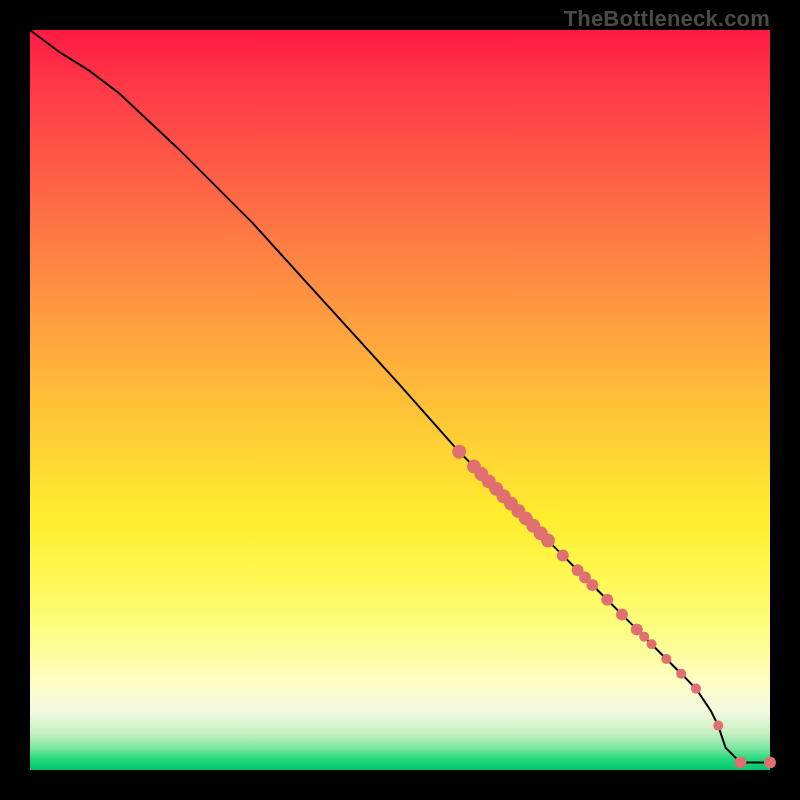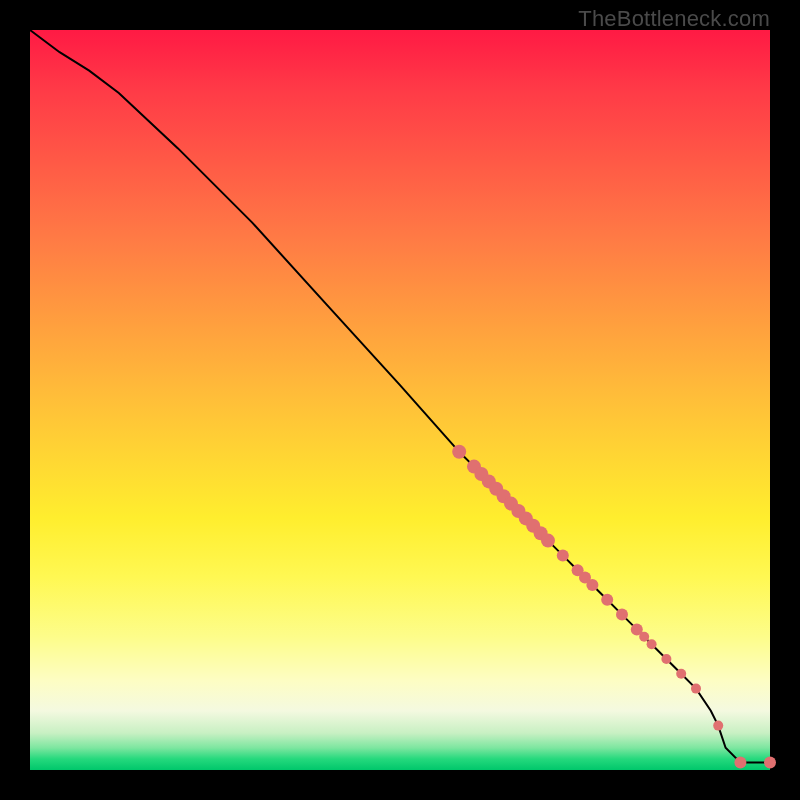--- a/index.html
+++ b/index.html
@@ -43,21 +43,21 @@
       #25d97d 98.5%,
       #00c76b 100%
     );
   }
   .attribution {
     position: absolute;
     top: 6px;
     right: 30px;
     color: #4a4a4a;
     font-size: 22px;
-    font-weight: 400;
+    font-weight: 700;
     letter-spacing: 0.2px;
   }
   svg.curve {
     position: absolute;
     left: 0;
     top: 0;
     width: 740px;
     height: 740px;
     overflow: visible;
   }

